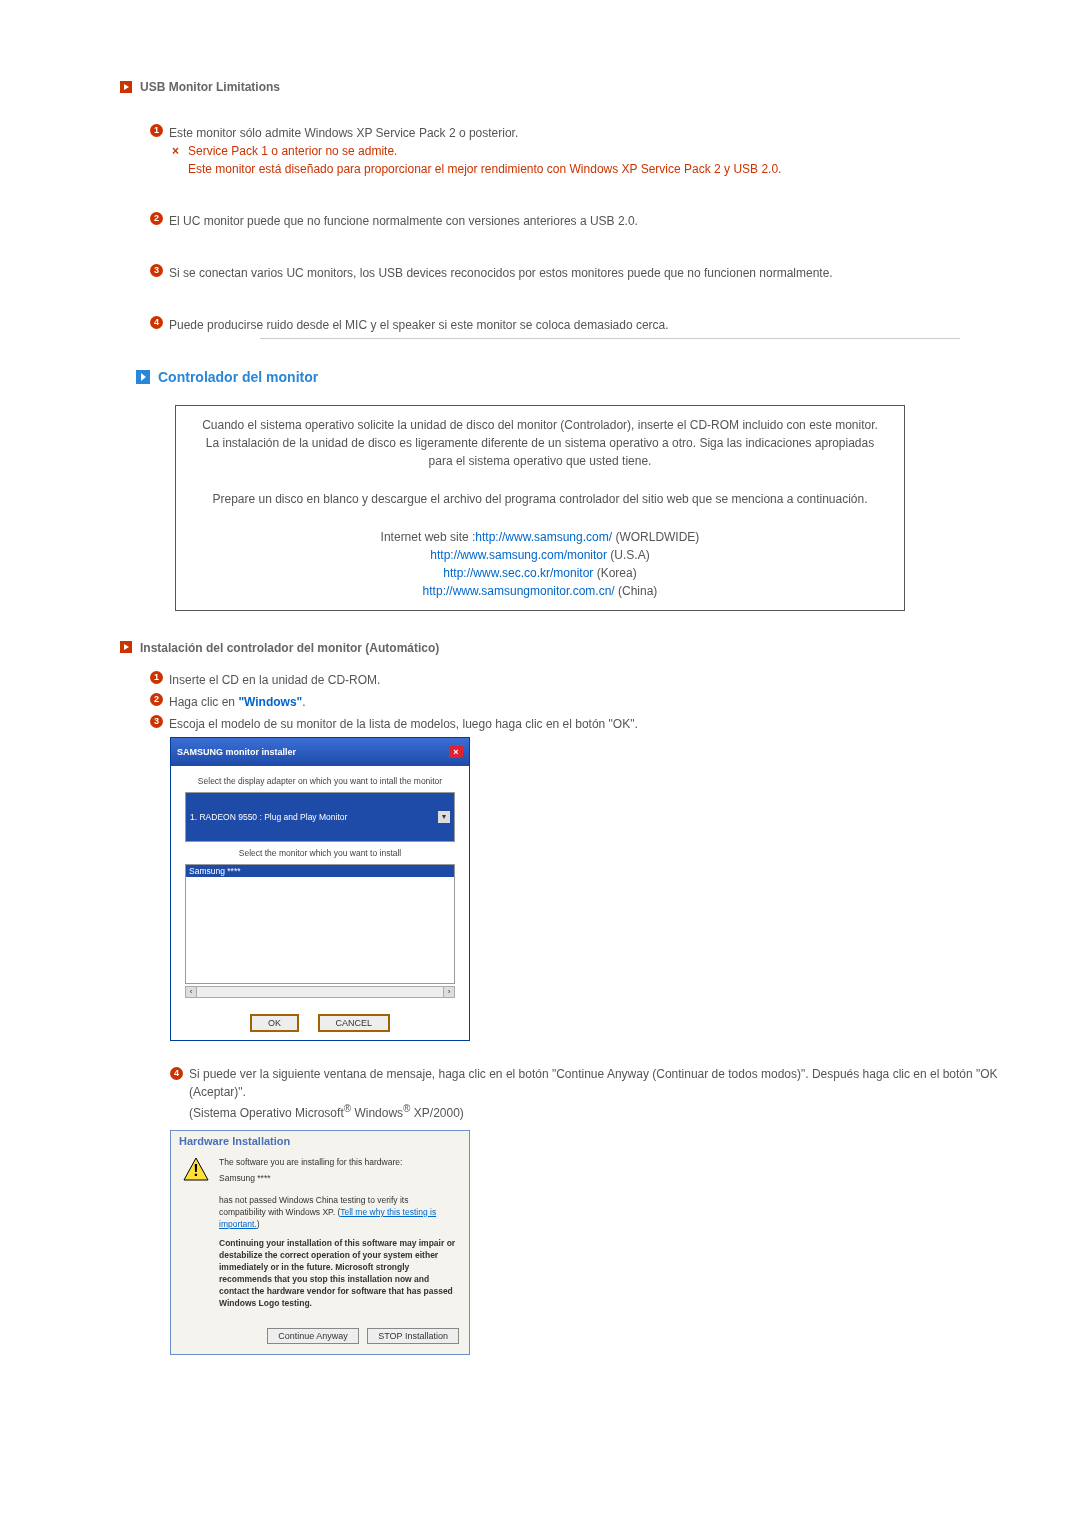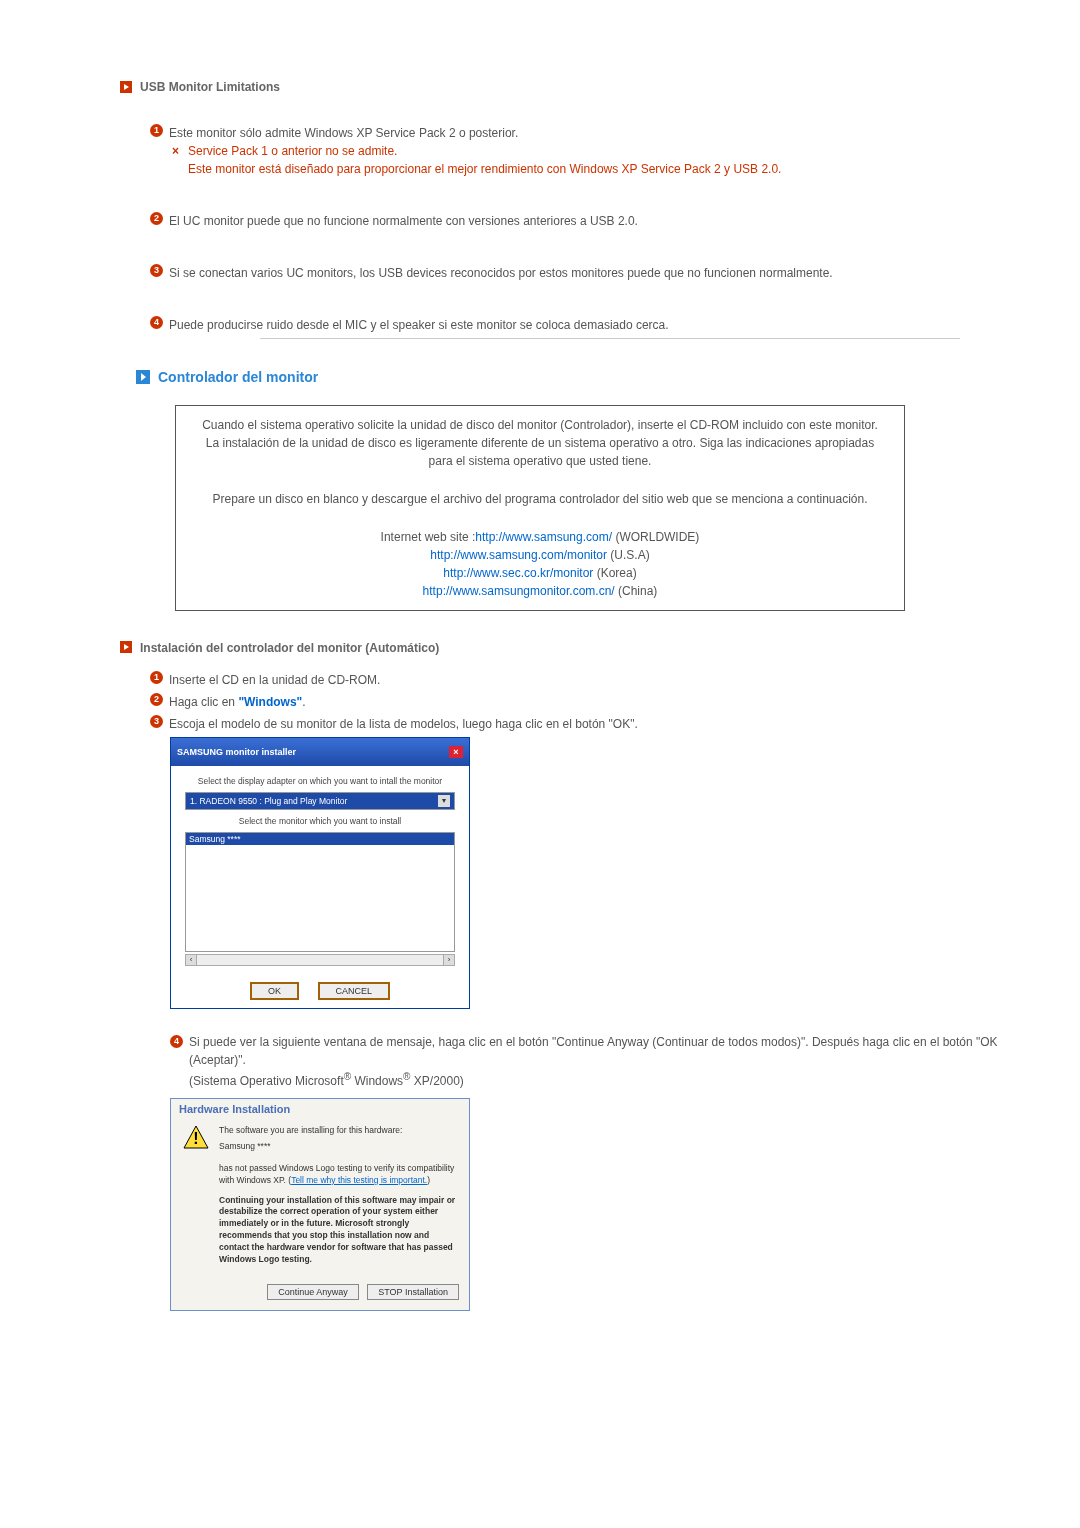--- a/index.html
+++ b/index.html
@@ -25,21 +25,21 @@
   .main-title { display: flex; align-items: center; gap: 8px; color: #2a86d7; font-weight: bold; font-size: 14px; margin-left: 76px; margin-bottom: 20px; }
   .info-table { margin: 7px 115px; border: 1px solid #555; }
   .info-cell { padding: 10px 20px; text-align: center; line-height: 1.5; color: #555; font-size: 12px; }
   .subsection { display: flex; align-items: flex-start; gap: 8px; font-weight: bold; color: #666; margin: 30px 0 16px 60px; }
   
   .installer { width: 300px; margin-left: 110px; border: 1px solid #003e9e; background: #fff; font-family: Tahoma, Arial, sans-serif; font-size: 9px; color: #333; }
   .installer .titlebar { background: linear-gradient(#3b6fd6,#1e4aa8); color: #fff; font-weight: bold; padding: 8px 6px; display:flex; justify-content:space-between; align-items:center; }
   .installer .close { width: 14px; height: 12px; background: #d23; color:#fff; font-size:9px; text-align:center; line-height:12px; }
   .installer .body { padding: 10px 14px 8px 14px; }
   .installer .lbl { text-align: center; color:#444; margin-bottom: 6px; font-size:8.5px;}
-  .installer .combo { background:#1e4aa8; color:#fff; padding: 2px 4px; font-size:8.5px; display:flex; justify-content:space-between; align-items:center; border:1px solid #999; margin-bottom:6px;}
+  .installer .combo { background:#1e4aa8; color:#fff; padding: 18px 4px; font-size:8.5px; display:flex; justify-content:space-between; align-items:center; border:1px solid #999; margin-bottom:6px;}
   .installer .combo .dd { width:12px; height:12px; background:#ddd; color:#333; text-align:center; line-height:12px; font-size:8px;}
   .installer .listbox { border:1px solid #999; height:120px; overflow:hidden; position:relative; }
   .installer .listbox .sel { background:#1e4aa8; color:#fff; padding:1px 3px; font-size:8.5px;}
   .installer .scroll { display:flex; justify-content:space-between; margin-top:2px;}
   .installer .scroll .bar{height:12px;background:#ddd;border:1px solid #aaa;width:12px;text-align:center;font-size:8px;line-height:10px;}
   .installer .scroll .track{flex:1;height:12px;background:#eee;border-top:1px solid #aaa;border-bottom:1px solid #aaa;}
   .installer .btns { text-align:center; padding:8px 0;}
   .installer .btn { display:inline-block; border:2px solid #a16207; background:#eee; padding:2px 16px; font-size:9px; margin:0 8px; }
   
   .hw { width: 300px; margin-left: 110px; border: 1px solid #6b8fc8; background: #f4f3ee; font-family: Tahoma, Arial, sans-serif; font-size: 9px; color: #333; }
@@ -183,21 +183,21 @@
   <div class="hw">
     <div class="titlebar">Hardware Installation</div>
     <div class="body">
       <svg class="warn" viewBox="0 0 26 24">
             <polygon points="13,1 25,23 1,23" fill="#ffde3a" stroke="#000" stroke-width="1"></polygon>
             <text x="13" y="19" text-anchor="middle" font-size="16" font-weight="bold" fill="#000">!</text>
           </svg>
       <div class="msg">
         <div>The software you are installing for this hardware:</div>
         <div style="margin:4px 0 10px 0;">Samsung ****</div>
-        <div><span>has not passed Windows Logo testing to verify its compatibility with Windows XP. (</span><span class="link-plain">Tell me why this testing is important.</span><span>)</span></div>
+        <div><span>has not passed Windows China testing to verify its compatibility with Windows XP. (</span><span class="link-plain">Tell me why this testing is important.</span><span>)</span></div>
         <div class="strong" style="margin-top:8px;">Continuing your installation of this software may impair or destabilize the correct operation of your system either immediately or in the future. Microsoft strongly recommends that you stop this installation now and contact the hardware vendor for software that has passed Windows Logo testing.</div>
       </div>
     </div>
     <div class="btns">
       <span class="btn">Continue Anyway</span>
       <span class="btn">STOP Installation</span>
     </div>
   </div>
 
 </div>

